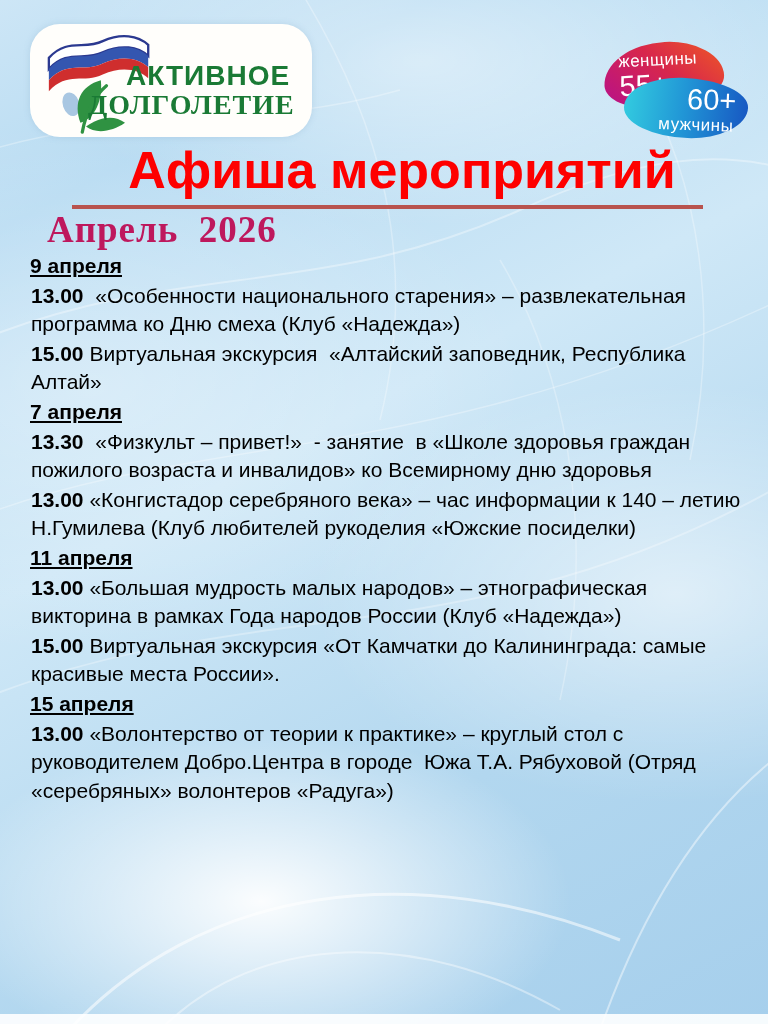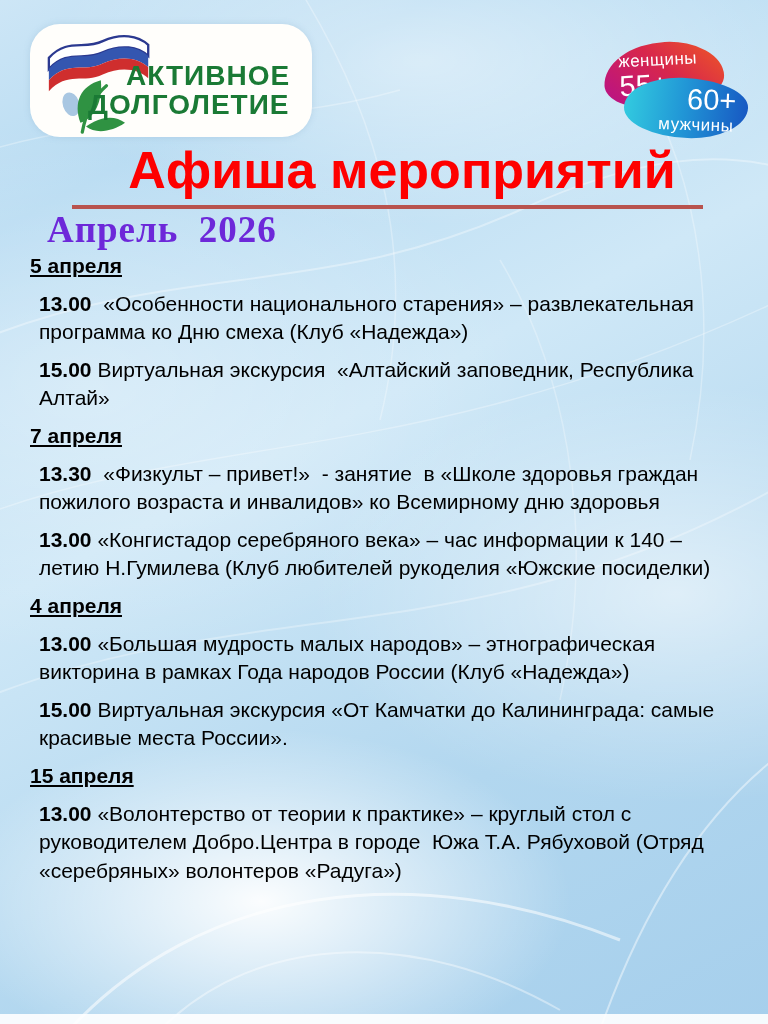--- a/index.html
+++ b/index.html
@@ -18,21 +18,21 @@
 
   
   .logo-box{
     position:absolute;left:30px;top:24px;width:282px;height:113px;
     background:#fffefb;border-radius:30px;box-shadow:0 0 6px rgba(120,160,190,.25);
   }
   .logo-flag{position:absolute;left:10px;top:6px;width:118px;height:104px;}
   .logo-text{position:absolute;left:58px;top:38px;line-height:1.02;
     font-weight:bold;color:#1a7a35;letter-spacing:1px;white-space:nowrap;}
   .logo-line1{font-size:28px;padding-left:38px;}
-  .logo-line2{font-size:28px;}
+  .logo-line2{font-size:28px;font-family:Liberation Serif, serif;}
 
   
   .badge{position:absolute;left:600px;top:38px;width:148px;height:100px;}
   .blob{position:absolute;color:#fff;line-height:1;}
   .blob-women{
     left:4px;top:4px;width:120px;height:66px;z-index:1;transform:rotate(-3deg);
     background:linear-gradient(42deg,#b91286 5%,#d8274b 55%,#ef5a24 100%);
     border-radius:52% 48% 58% 42% / 62% 55% 45% 38%;
     padding:9px 0 0 15px;box-sizing:border-box;
   }
@@ -49,28 +49,28 @@
   
   .poster-title{
     position:absolute;left:0;top:140px;width:768px;text-align:center;
     padding-left:36px;box-sizing:border-box;
     font-size:52px;font-weight:bold;color:#fe0000;letter-spacing:0px;
   }
   .title-rule{position:absolute;left:72px;top:205px;width:631px;height:4px;background:#b8534e;}
   .month-heading{
     position:absolute;left:47px;top:208px;
     font-family:"Liberation Serif",serif;font-weight:bold;
-    font-size:37px;color:#6d28d9;white-space:pre;letter-spacing:1px;
+    font-size:37px;color:#be185d;white-space:pre;letter-spacing:1px;
   }
 
   
   .events{position:absolute;left:30px;top:252px;width:712px;color:#000;}
   .event-date{font-size:21px;font-weight:bold;text-decoration:underline;
     line-height:28.6px;white-space:pre-wrap;}
-  .event-line{margin:9px;font-size:21px;line-height:28.6px;white-space:pre-wrap;}
+  .event-line{margin:1px;font-size:21px;line-height:28.6px;white-space:pre-wrap;}
   .event-line strong{font-weight:bold;}
 </style>
 </head>
 <body>
 
 <svg class="swirls" viewBox="0 0 768 1024" xmlns="http://www.w3.org/2000/svg">
   <g fill="none" stroke="#ffffff">
     <path d="M-20,340 C180,260 320,300 520,210 C640,155 720,150 790,170" stroke-width="2" opacity="0.35"></path>
     <path d="M-30,520 C200,430 420,470 780,300" stroke-width="1.5" opacity="0.3"></path>
     <path d="M-20,700 C250,590 480,660 790,480" stroke-width="2" opacity="0.3"></path>
@@ -112,26 +112,26 @@
     <div class="badge-age">60+</div>
     <div class="badge-word">мужчины</div>
   </div>
 </div>
 
 <div class="poster-title">Афиша мероприятий</div>
 <div class="title-rule"></div>
 <div class="month-heading">Апрель  2026</div>
 
 <div class="events">
-    <div class="event-date">5 апреля</div>
+    <div class="event-date">9 апреля</div>
     <p class="event-line"><strong>13.00</strong>  «Особенности национального старения» – развлекательная программа ко Дню смеха (Клуб «Надежда»)</p>
     <p class="event-line"><strong>15.00</strong> Виртуальная экскурсия  «Алтайский заповедник, Республика Алтай»</p>
     <div class="event-date">7 апреля</div>
     <p class="event-line"><strong>13.30</strong>  «Физкульт – привет!»  - занятие  в «Школе здоровья граждан пожилого возраста и инвалидов» ко Всемирному дню здоровья</p>
     <p class="event-line"><strong>13.00</strong> «Конгистадор серебряного века» – час информации к 140 – летию Н.Гумилева (Клуб любителей рукоделия «Южские посиделки)</p>
-    <div class="event-date">4 апреля</div>
+    <div class="event-date">11 апреля</div>
     <p class="event-line"><strong>13.00</strong> «Большая мудрость малых народов» – этнографическая викторина в рамках Года народов России (Клуб «Надежда»)</p>
     <p class="event-line"><strong>15.00</strong> Виртуальная экскурсия «От Камчатки до Калининграда: самые красивые места России».</p>
     <div class="event-date">15 апреля</div>
     <p class="event-line"><strong>13.00</strong> «Волонтерство от теории к практике» – круглый стол с руководителем Добро.Центра в городе  Южа Т.А. Рябуховой (Отряд «серебряных» волонтеров «Радуга»)</p>
   </div>
 
 <div class="bottom-strip"></div>
 
 </body></html>

